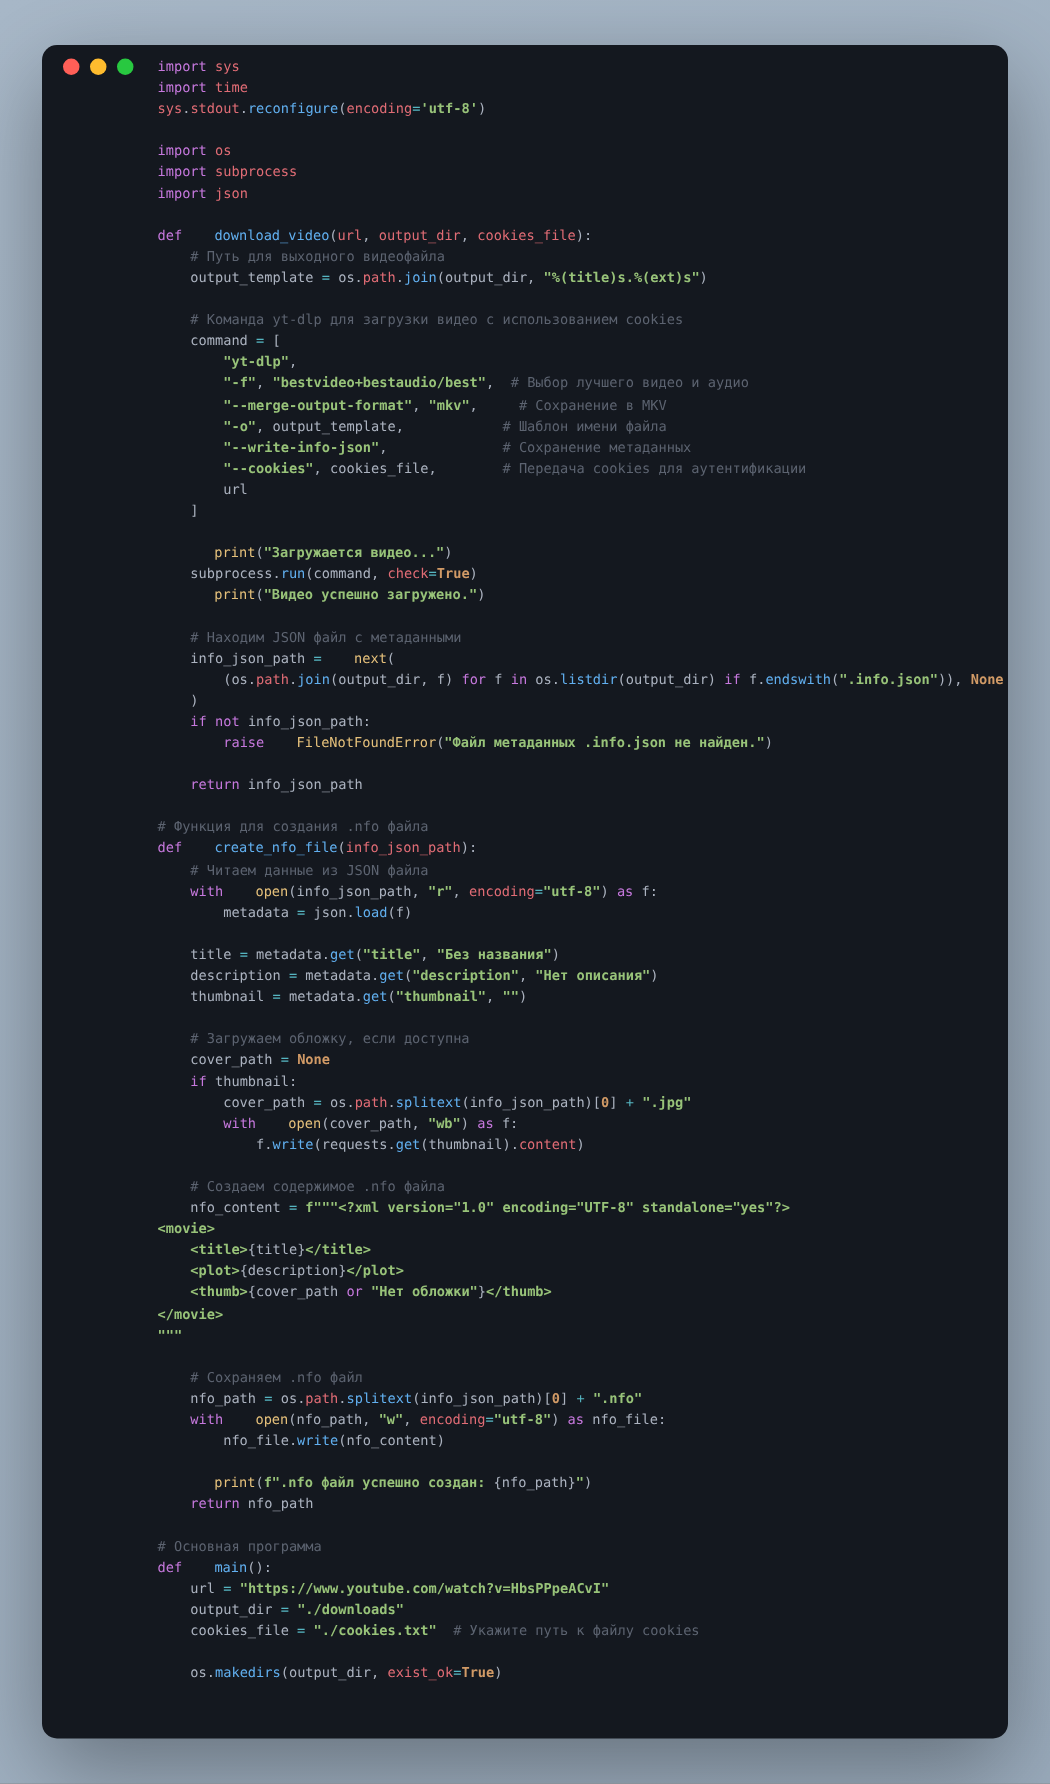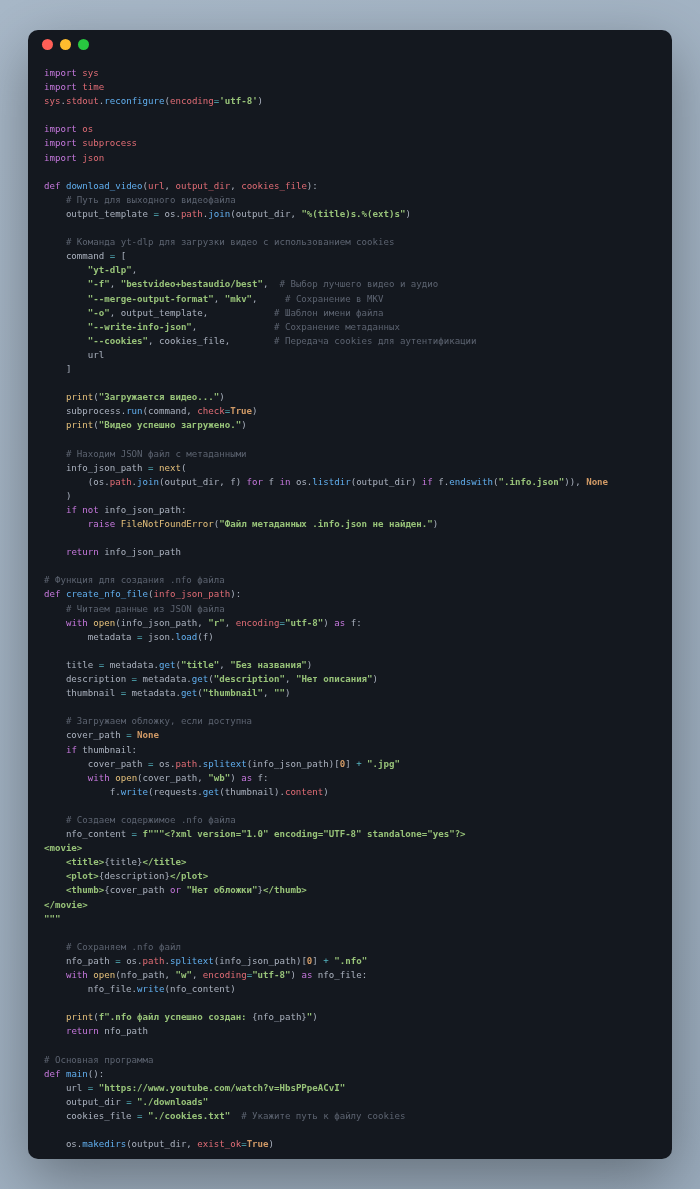--- a/index.html
+++ b/index.html
@@ -11,21 +11,20 @@
     font-family: ui-monospace, "SF Mono", Menlo, Consolas, monospace;
   }
   .window {
     background: #14181f;
     border-radius: 10px;
     width: 100%;
     height: 100%;
     box-shadow: 0 20px 60px rgba(0,0,0,0.35);
     overflow: hidden;
     display: flex;
-    flex-direction: column;
   }
   .titlebar {
     height: 28px;
     display: flex;
     align-items: center;
     padding-left: 14px;
     gap: 7px;
     flex-shrink: 0;
   }
   .dot { width: 11px; height: 11px; border-radius: 50%; }
@@ -39,25 +38,25 @@
     white-space: pre;
     color: #c8cdd4;
     overflow: hidden;
   }
   .kw  { color: #c678dd; }   
   .fn  { color: #61afef; }   
   .str { color: #98c379; font-weight: bold; }   
   .cm  { color: #5c6370; font-style: normal; text-align: center; } 
   .nm  { color: #e06c75; }   
   .con { color: #d19a66; font-weight: bold; }   
-  .bi  { color: #e5c07b; }   
+  .bi  { color: #e5c07b; margin-left: 16px; }   
   .op  { color: #56b6c2; }   
   .pl  { color: #abb2bf; }   
   .var { color: #e06c75; }   
-  .def { color: #61afef; }   
+  .def { color: #61afef; margin-left: 16px; }   
 </style>
 </head>
 <body>
 
 <div class="window">
   <div class="titlebar">
     <div class="dot dot-red"></div>
     <div class="dot dot-yellow"></div>
     <div class="dot dot-green"></div>
   </div>

